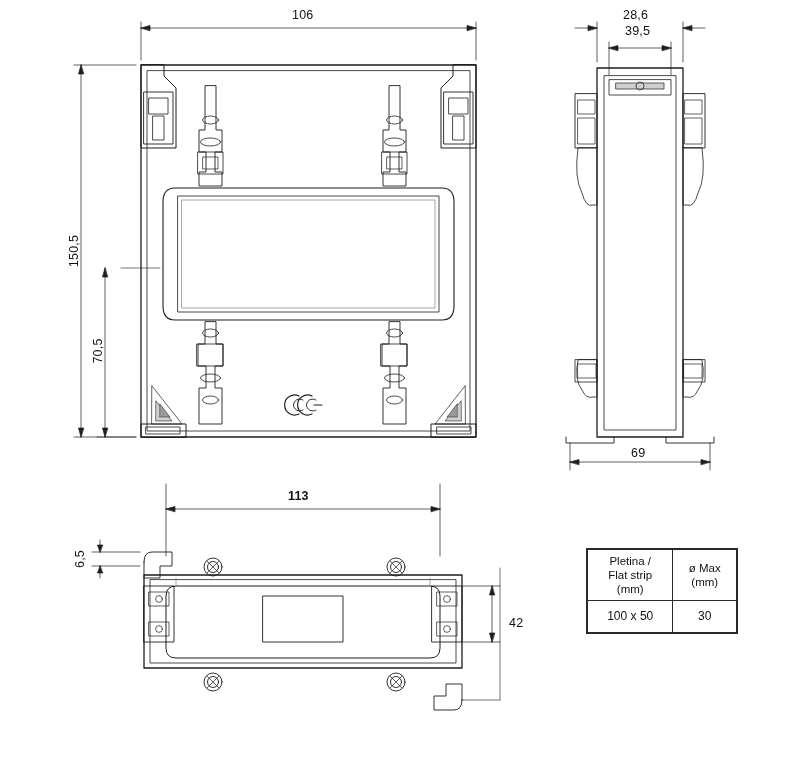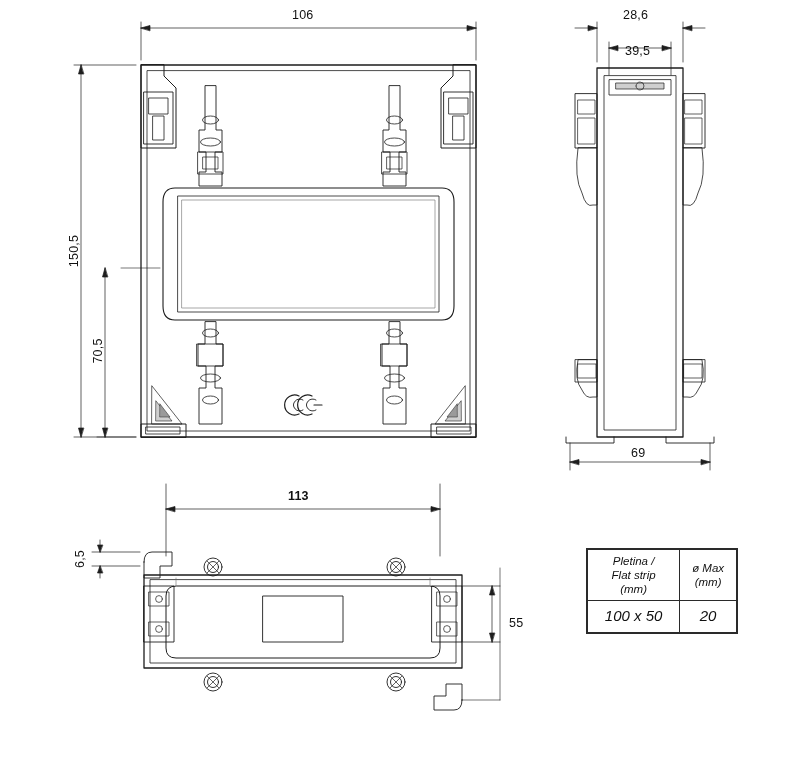--- a/index.html
+++ b/index.html
@@ -53,21 +53,21 @@
   }
   .tbl th, .tbl td {
     border: 1px solid #2a2a2a;
     text-align: center;
     vertical-align: middle;
     font-weight: normal;
     padding: 2px 4px;
     line-height: 1.22;
   }
   .tbl th { height: 46px; }
-  .tbl td { height: 26px; font-size: 15px; }
+  .tbl td { height: 26px; font-size: 12px; }
   .th-sep { display: block; }
 </style>
 </head>
 <body>
 
 <div class="stage">
 
   <svg class="drawing" viewBox="0 0 800 762">
     <g fill="none" stroke="#1d1d1d" stroke-width="1" stroke-linejoin="round" stroke-linecap="round">
 
@@ -263,47 +263,47 @@
   </svg>
 
   <div class="dim-label" style="left:292px; top:8px;">106</div>
 
   <div class="dim-label vert" style="left:48px; top:244px; width:52px; text-align:center;">150,5</div>
 
   <div class="dim-label vert" style="left:74px; top:344px; width:48px; text-align:center;">70,5</div>
 
   <div class="dim-label" style="left:623px; top:8px;">28,6</div>
 
-  <div class="dim-label" style="left:625px; top:44px;text-align:right;">39,5</div>
+  <div class="dim-label" style="left:625px; top:24px;text-align:right;">39,5</div>
 
   <div class="dim-label" style="left:631px; top:446px;text-align:right;">69</div>
 
   <div class="dim-label" style="left:288px; top:489px;font-weight:bold;">113</div>
 
   <div class="dim-label vert" style="left:62px; top:552px; width:36px; text-align:center;">6,5</div>
 
-  <div class="dim-label" style="left:509px; top:616px;">55</div>
-
-  <div class="table-box" style="left:586px; top:548px; width:152px; height:86px;font-style:italic;">
+  <div class="dim-label" style="left:509px; top:616px;">42</div>
+
+  <div class="table-box" style="left:586px; top:548px; width:152px; height:86px;">
     <table class="tbl">
       <thead>
         <tr>
           <th>
             <span class="th-sep">Pletina /</span>
             <span class="th-sep">Flat strip</span>
             <span class="th-sep">(mm)</span>
           </th>
           <th>
             <span class="th-sep">ø Max</span>
             <span class="th-sep">(mm)</span>
           </th>
         </tr>
       </thead>
       <tbody>
         <tr>
           <td>100 x 50</td>
-          <td>20</td>
+          <td>30</td>
         </tr>
       </tbody>
     </table>
   </div>
 
 </div>
 
 </body></html>

